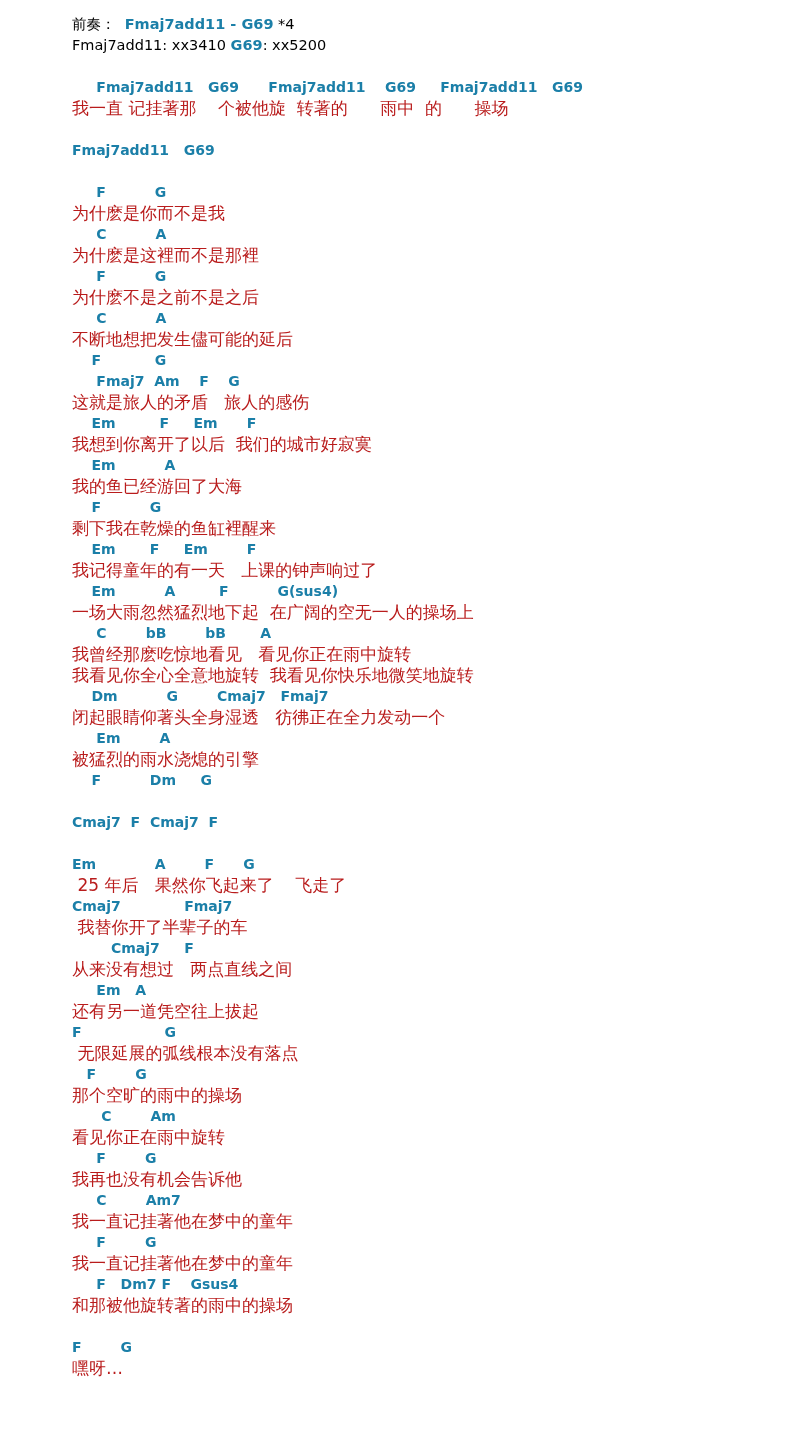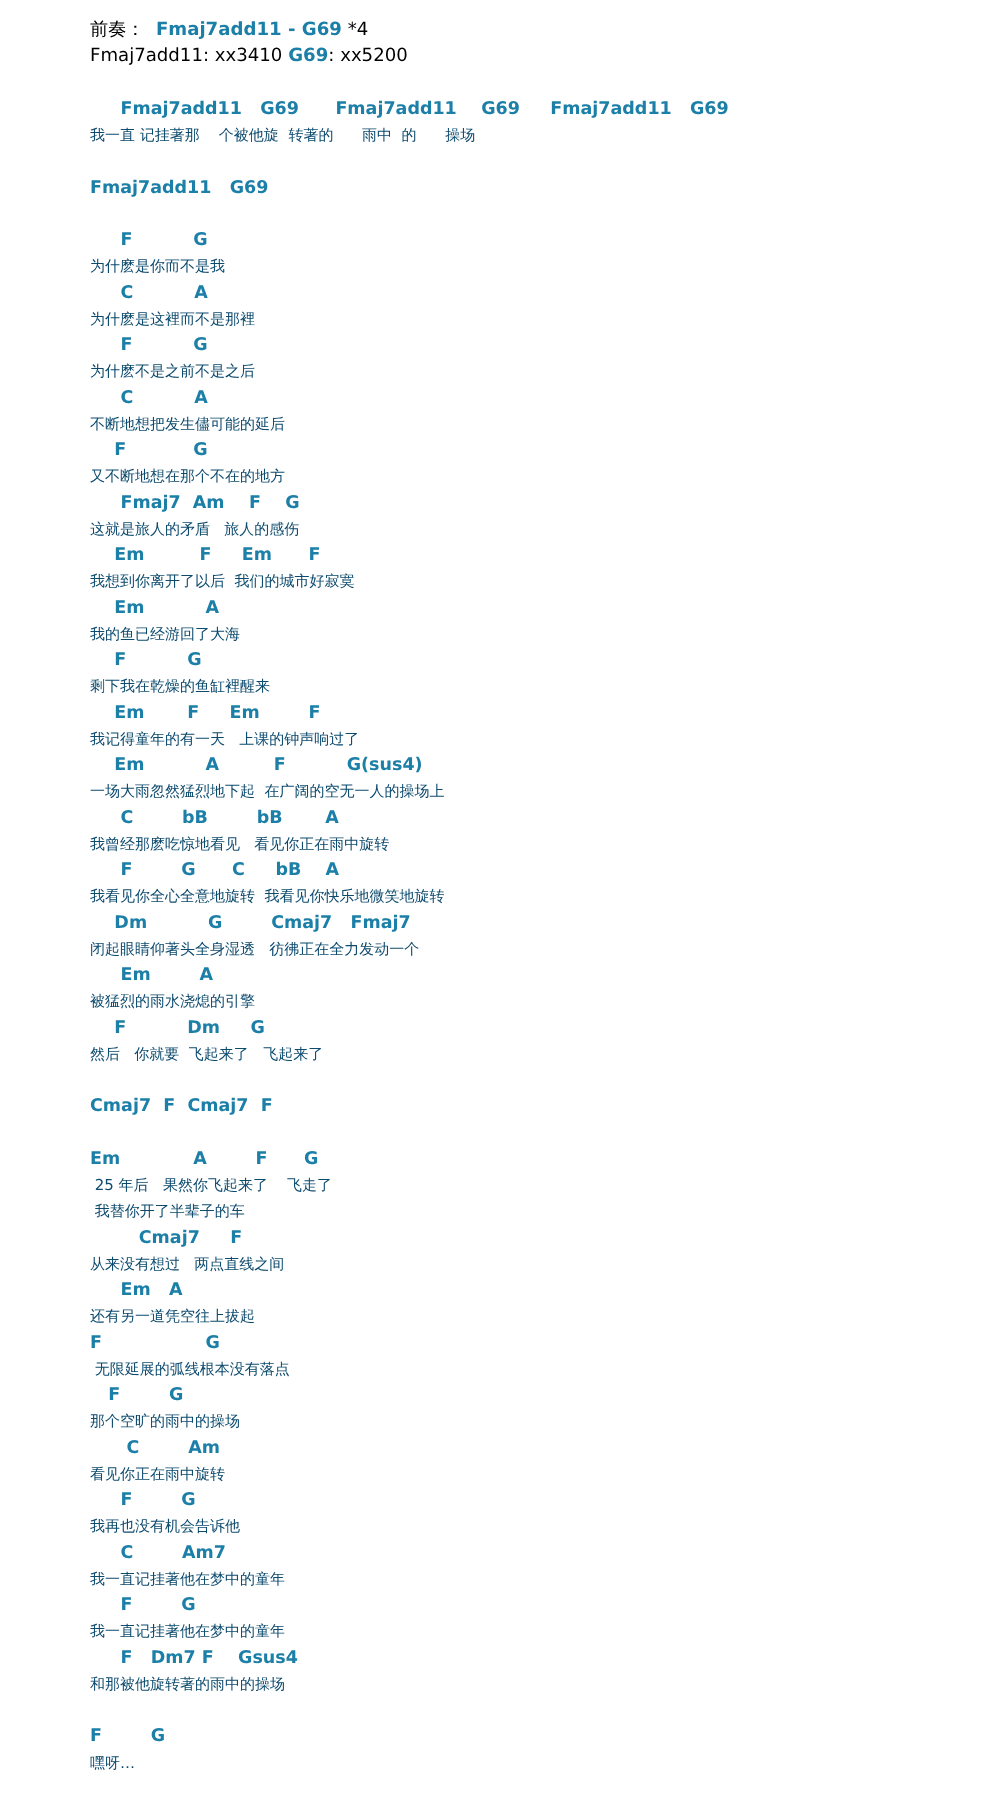--- a/index.html
+++ b/index.html
@@ -32,22 +32,22 @@
     white-space: pre;
     line-height: 21px;
     font-size: 14px;
     font-weight: bold;
     color: #1b7fa8;
     font-family: "DejaVu Sans", sans-serif;
   }
   .lyricline {
     white-space: pre;
     line-height: 21px;
-    font-size: 12px;
-    color: #0c4a6e;
+    font-size: 17px;
+    color: #b91c1c;
   }
   .intro-line {
     white-space: pre;
     line-height: 21px;
     font-size: 14.5px;
     color: #000000;
   }
   .intro-line b {
     color: #1b7fa8;
   }
@@ -78,52 +78,50 @@
         <div class="line">&nbsp;</div>
         <div class="chordline">     F          G</div>
         <div class="lyricline">为什麽是你而不是我</div>
         <div class="chordline">     C          A</div>
         <div class="lyricline">为什麽是这裡而不是那裡</div>
         <div class="chordline">     F          G</div>
         <div class="lyricline">为什麽不是之前不是之后</div>
         <div class="chordline">     C          A</div>
         <div class="lyricline">不断地想把发生儘可能的延后</div>
         <div class="chordline">    F           G</div>
-        <div class="lyricline">又不断地想在那个不在的地方</div>
         <div class="chordline">     Fmaj7  Am    F    G</div>
         <div class="lyricline">这就是旅人的矛盾   旅人的感伤</div>
         <div class="chordline">    Em         F     Em      F</div>
         <div class="lyricline">我想到你离开了以后  我们的城市好寂寞</div>
         <div class="chordline">    Em          A</div>
         <div class="lyricline">我的鱼已经游回了大海</div>
         <div class="chordline">    F          G</div>
         <div class="lyricline">剩下我在乾燥的鱼缸裡醒来</div>
         <div class="chordline">    Em       F     Em        F</div>
         <div class="lyricline">我记得童年的有一天   上课的钟声响过了</div>
         <div class="chordline">    Em          A         F          G(sus4)</div>
         <div class="lyricline">一场大雨忽然猛烈地下起  在广阔的空无一人的操场上</div>
         <div class="chordline">     C        bB        bB       A</div>
         <div class="lyricline">我曾经那麽吃惊地看见   看见你正在雨中旋转</div>
-        <div class="chordline">     F        G      C     bB    A</div>
         <div class="lyricline">我看见你全心全意地旋转  我看见你快乐地微笑地旋转</div>
         <div class="chordline">    Dm          G        Cmaj7   Fmaj7</div>
         <div class="lyricline">闭起眼睛仰著头全身湿透   彷彿正在全力发动一个</div>
         <div class="chordline">     Em        A</div>
         <div class="lyricline">被猛烈的雨水浇熄的引擎</div>
         <div class="chordline">    F          Dm     G</div>
-        <div class="lyricline">然后   你就要  飞起来了   飞起来了</div>
       </div>
       <div>
         <div class="line">&nbsp;</div>
         <div class="chordline">Cmaj7  F  Cmaj7  F</div>
       </div>
       <div>
         <div class="line">&nbsp;</div>
         <div class="chordline">Em            A        F      G</div>
         <div class="lyricline"> 25 年后   果然你飞起来了    飞走了</div>
+        <div class="chordline">Cmaj7             Fmaj7</div>
         <div class="lyricline"> 我替你开了半辈子的车</div>
         <div class="chordline">        Cmaj7     F</div>
         <div class="lyricline">从来没有想过   两点直线之间</div>
         <div class="chordline">     Em   A</div>
         <div class="lyricline">还有另一道凭空往上拔起</div>
         <div class="chordline">F                 G</div>
         <div class="lyricline"> 无限延展的弧线根本没有落点</div>
         <div class="chordline">   F        G</div>
         <div class="lyricline">那个空旷的雨中的操场</div>
         <div class="chordline">      C        Am</div>

